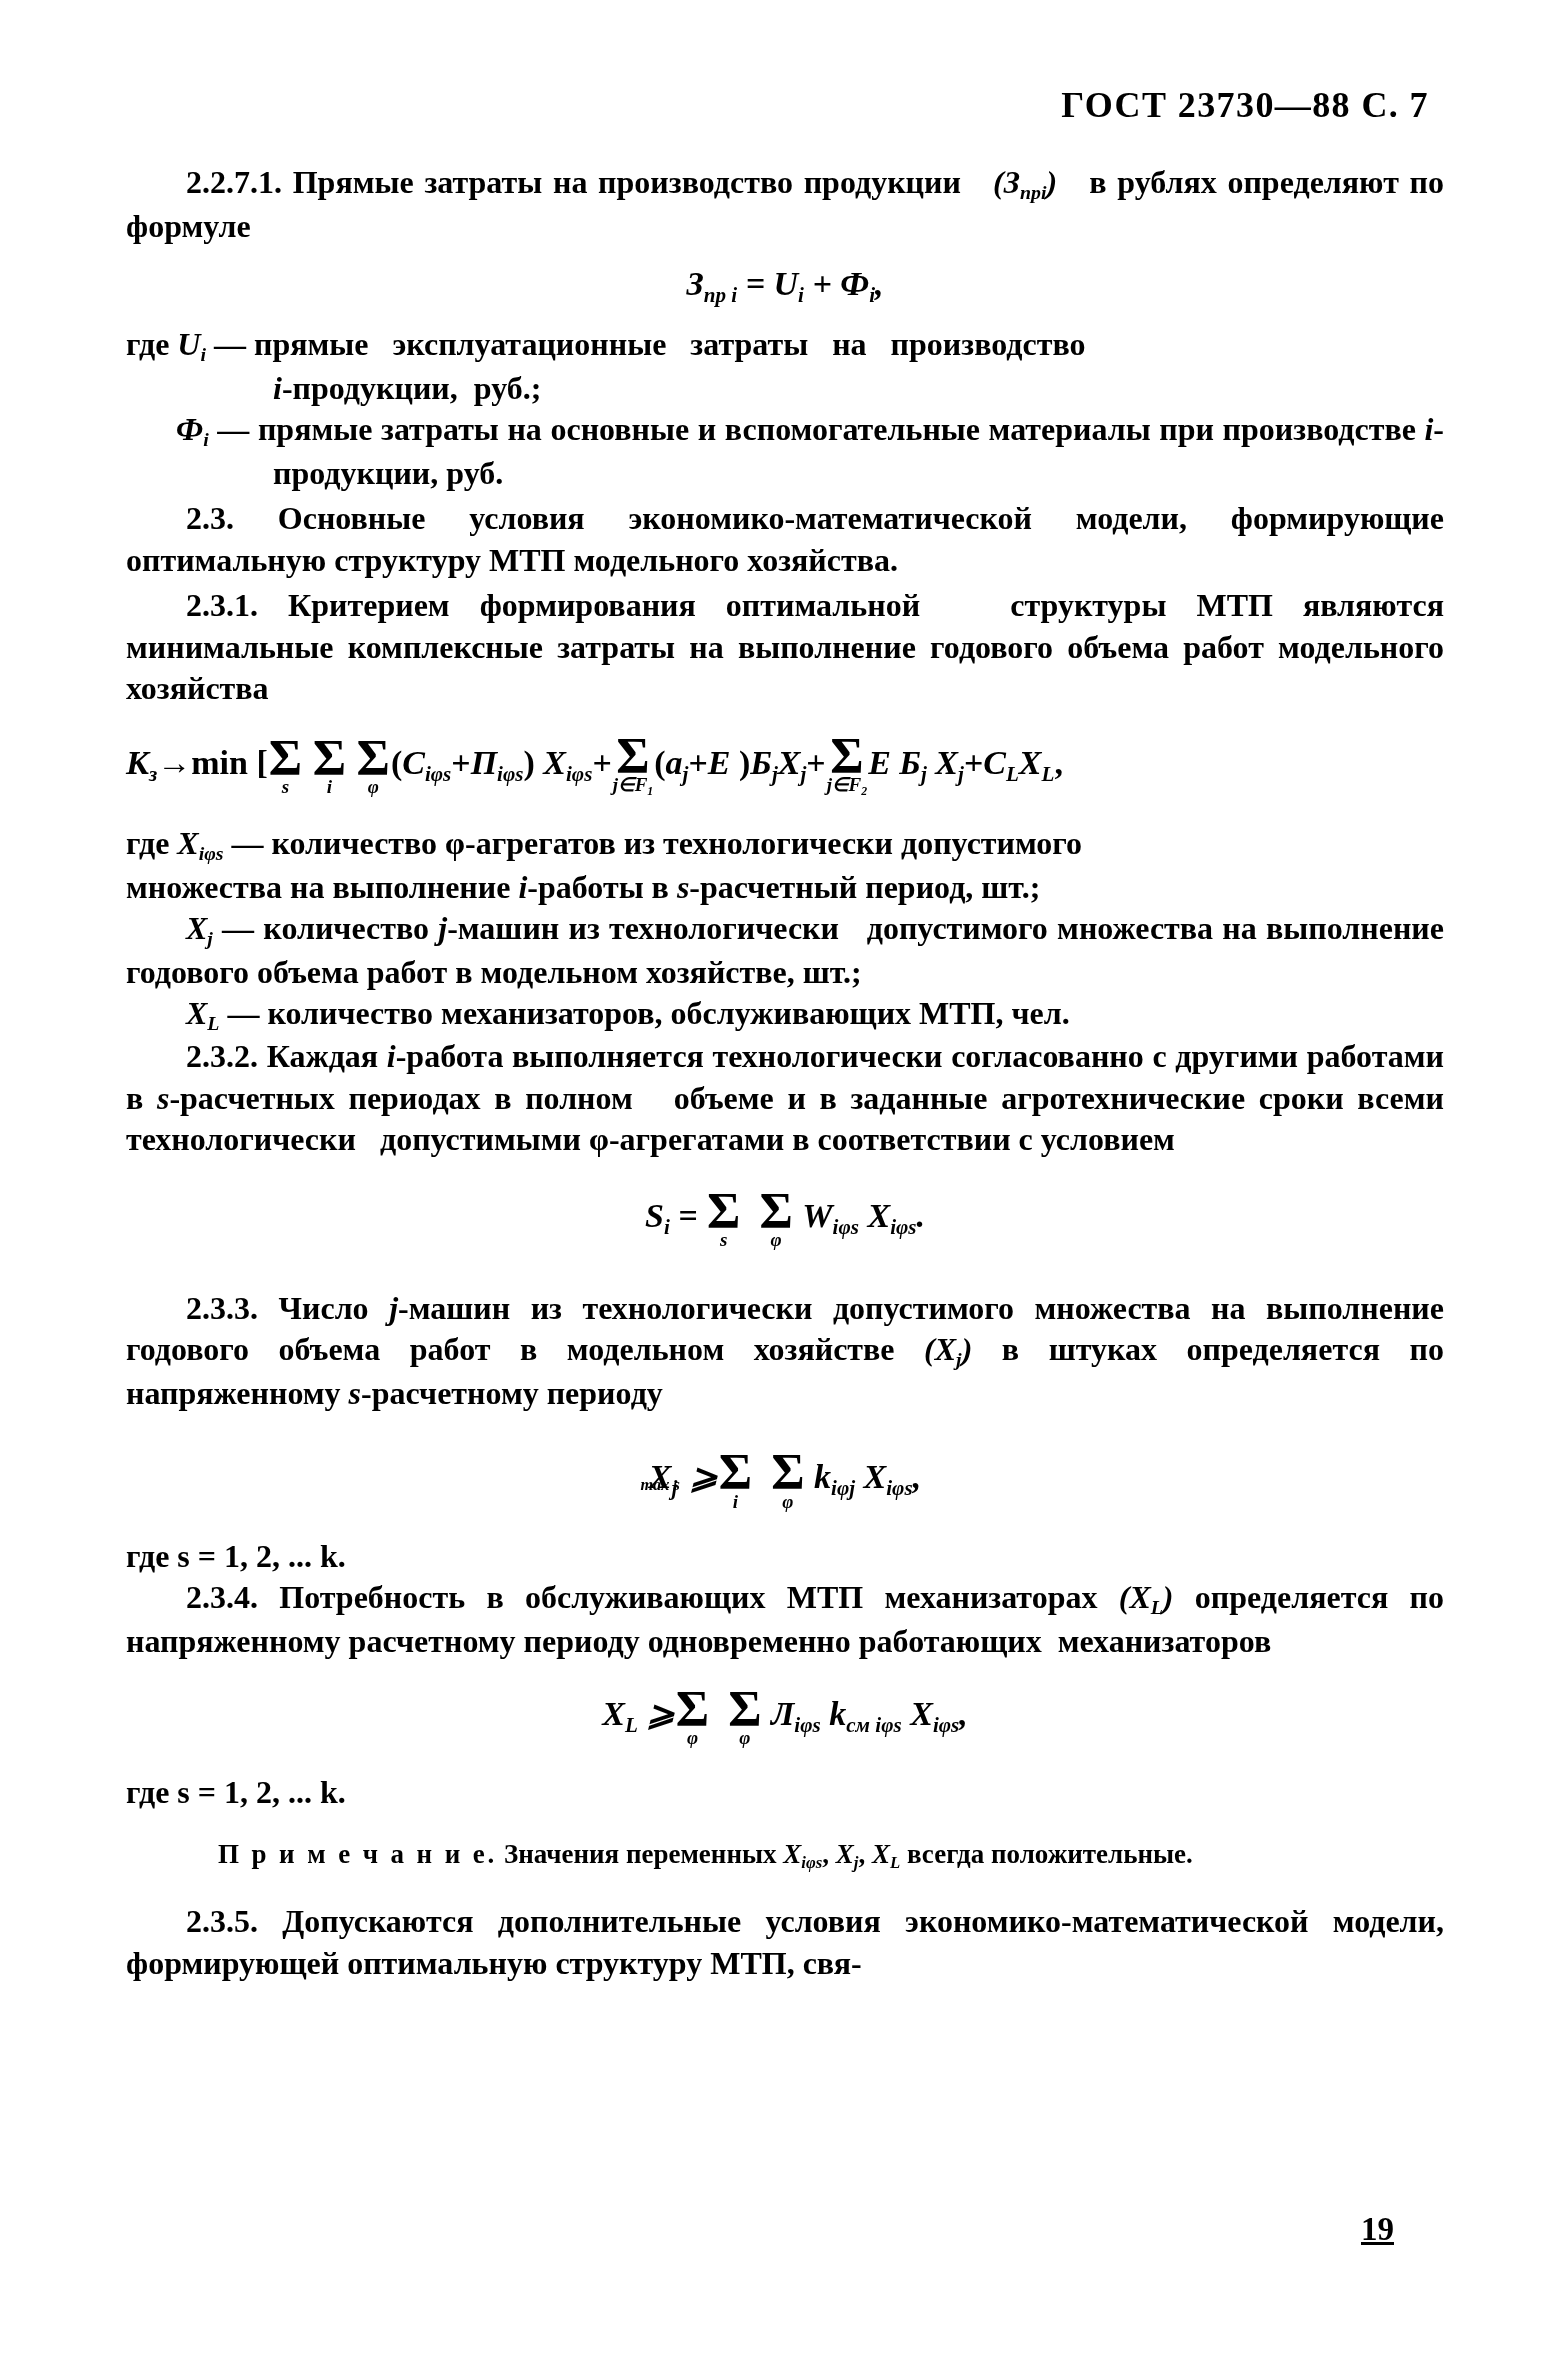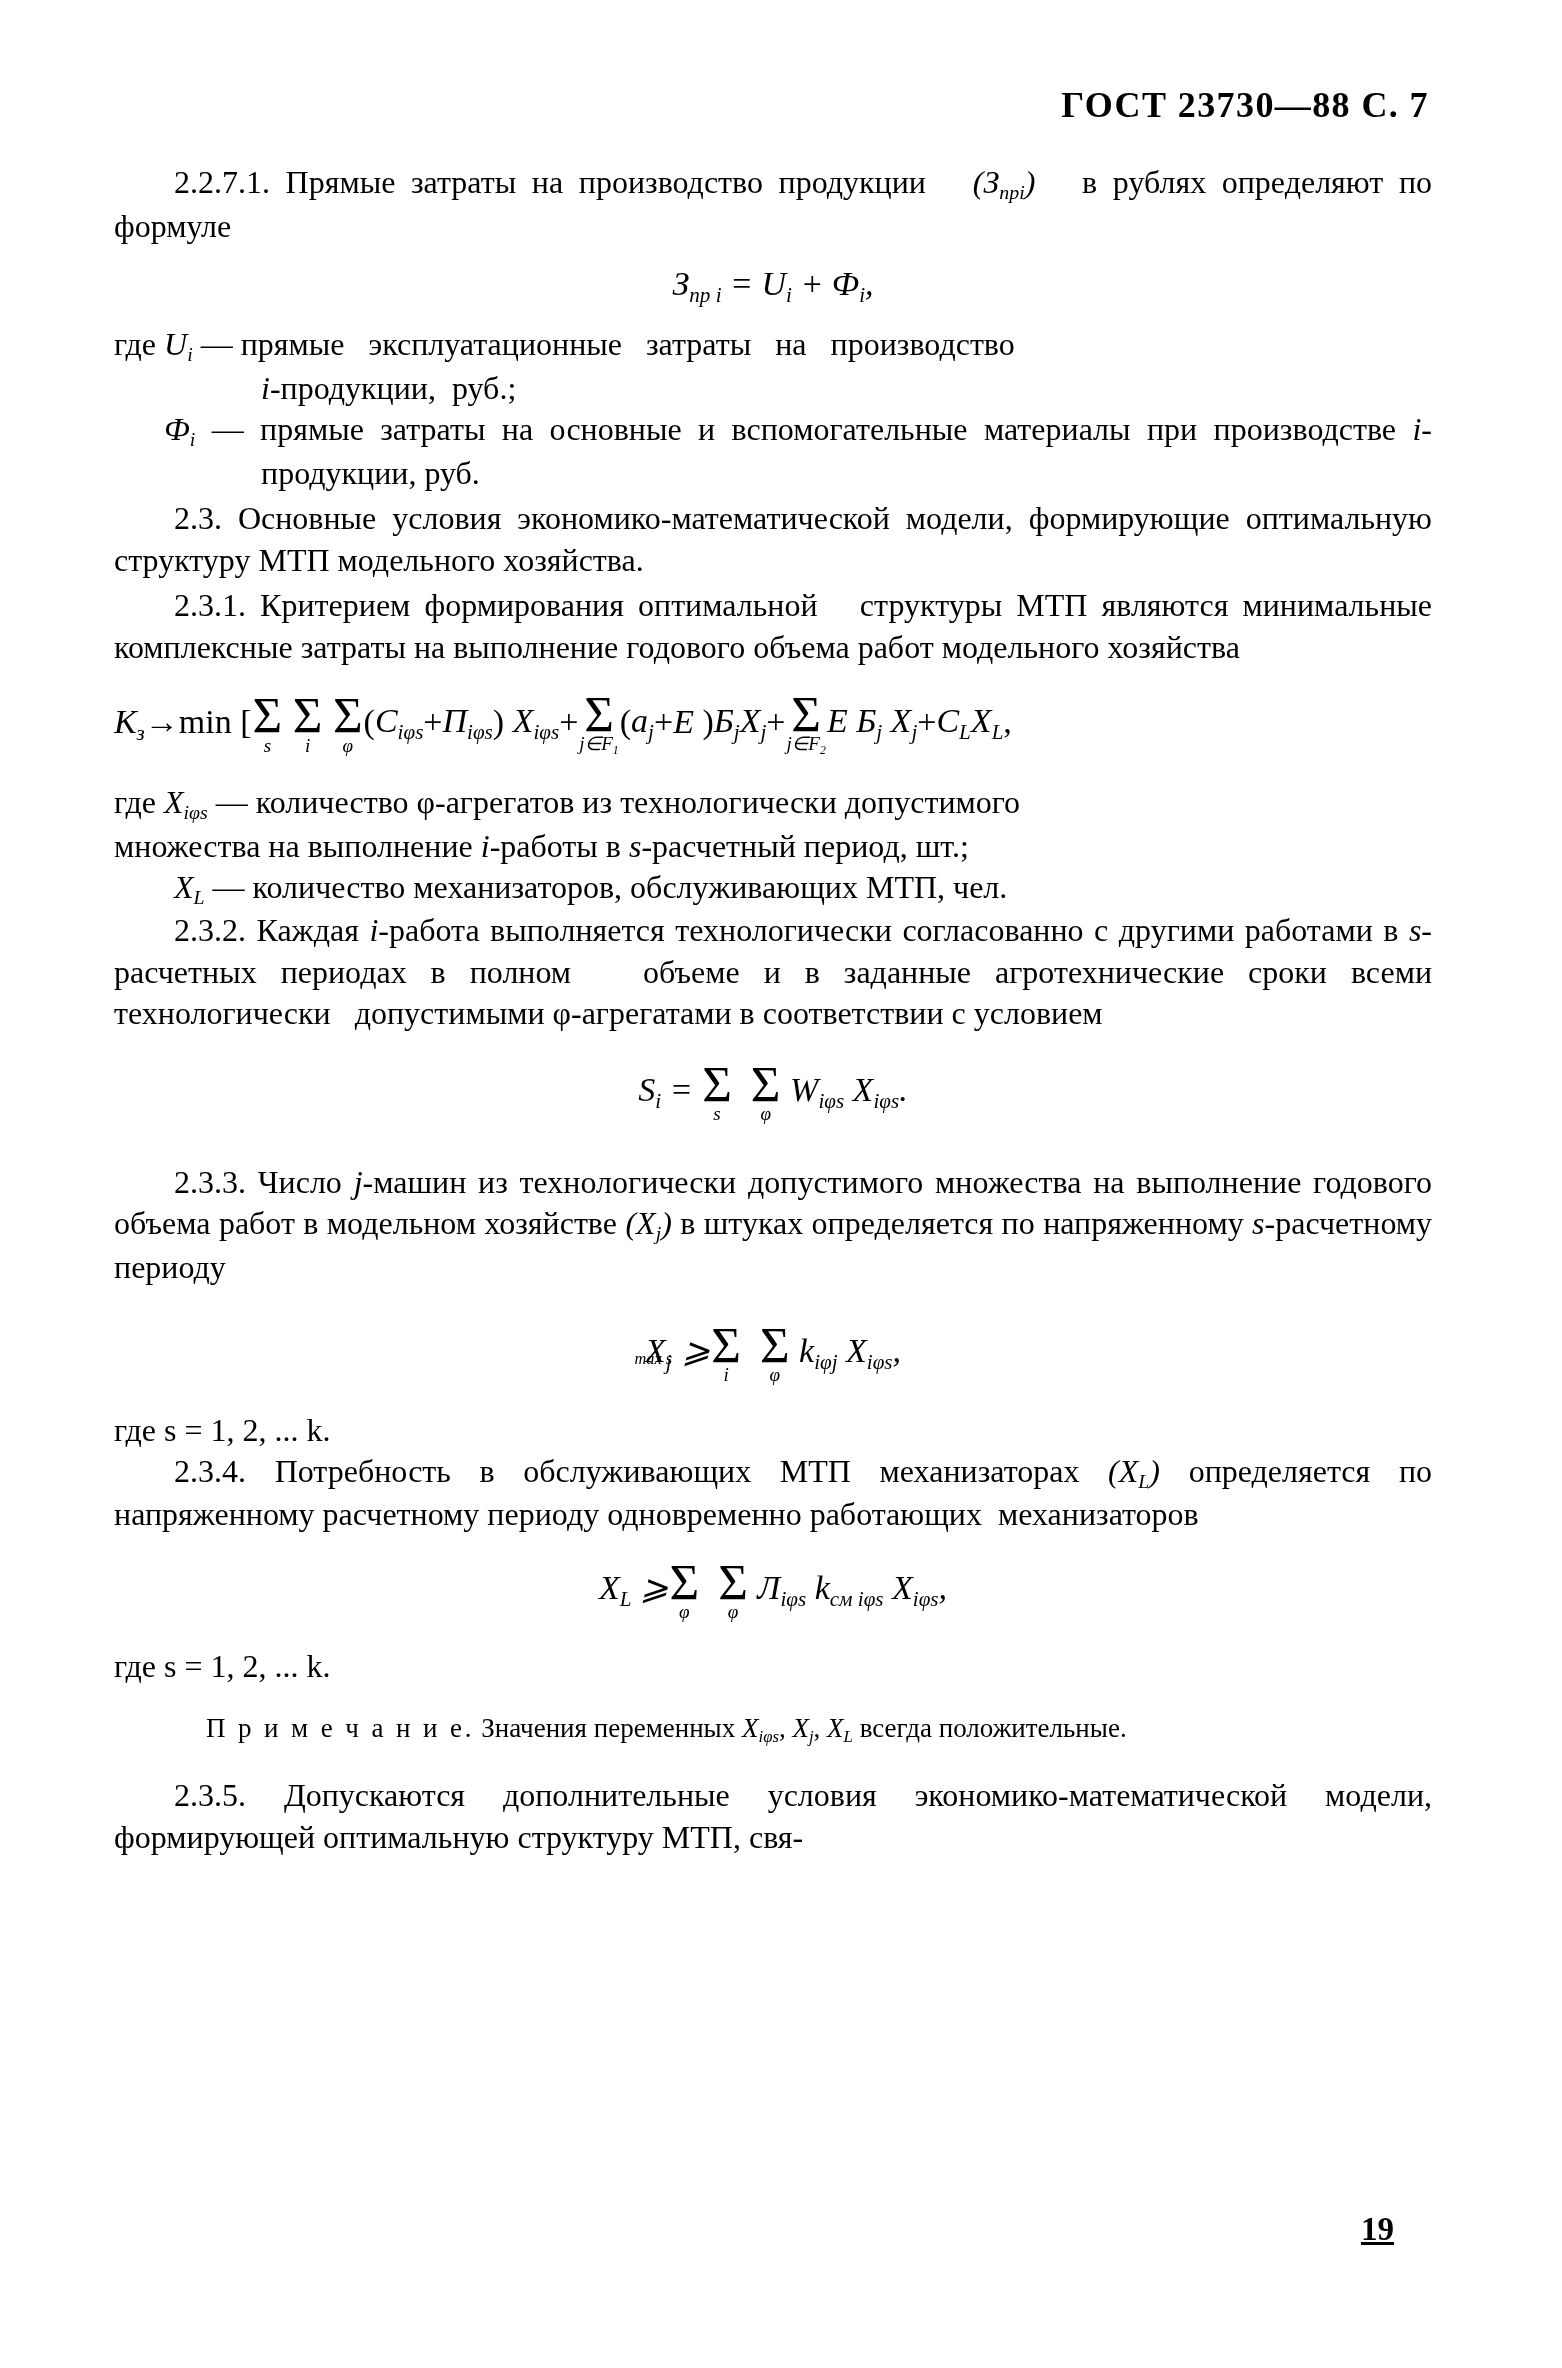--- a/index.html
+++ b/index.html
@@ -27,22 +27,23 @@
     right: 133px;
     font-family: "Liberation Serif", serif;
     font-size: 36px;
     font-weight: bold;
     letter-spacing: 1.4px;
     white-space: nowrap;
   }
   .content {
     position: absolute;
     top: 162px;
-    left: 114px;
+    left: 126px;
     width: 1318px;
+    font-weight: bold;
   }
   p {
     margin: 0 0 0 0;
     font-size: 32px;
     line-height: 1.285;
     text-align: justify;
     text-justify: inter-word;
   }
   .indent {
     text-indent: 60px;
@@ -154,20 +155,23 @@
     </p>
 
     <div class="formula-big">
       <i>К</i><sub>з</sub>→min [<span class="sumwrap"><span class="sg">Σ</span><span class="sub-lbl">s</span></span>&nbsp;<span class="sumwrap"><span class="sg">Σ</span><span class="sub-lbl">i</span></span>&nbsp;<span class="sumwrap"><span class="sg">Σ</span><span class="sub-lbl">φ</span></span>(<i>C<sub>iφs</sub></i>+<i>П<sub>iφs</sub></i>) <i>X<sub>iφs</sub></i>+<span class="sumwrap"><span class="sg">Σ</span><span class="sub-lbl">j∈F<sub>1</sub></span></span>(<i>a<sub>j</sub></i>+<i>E</i> )<i>Б<sub>j</sub>X<sub>j</sub></i>+<span class="sumwrap"><span class="sg">Σ</span><span class="sub-lbl">j∈F<sub>2</sub></span></span><i>E&nbsp;Б<sub>j</sub>&nbsp;X<sub>j</sub></i>+<i>C<sub>L</sub>X<sub>L</sub></i>,
     </div>
 
     <p class="hang3">
       где <i>X<sub>iφs</sub></i> — количество φ-агрегатов из технологически допустимого <span style="display:block;text-indent:0;padding-left:0px;margin-left:-95px;">множества на выполнение <i>i</i>-работы в <i>s</i>-расчетный период, шт.;</span>
     </p>
 
+    <p style="text-indent:60px;">
+      <i>X<sub>j</sub></i> — количество <i>j</i>-машин из технологически &nbsp;&nbsp;допустимого множества на выполнение годового объема работ в модельном хозяйстве, шт.;
+    </p>
 
     <p style="text-indent:60px;">
       <i>X<sub>L</sub></i> — количество механизаторов, обслуживающих МТП, чел.
     </p>
 
     <p class="indent">
       2.3.2. Каждая <i>i</i>-работа выполняется технологически согласованно с другими работами в <i>s</i>-расчетных периодах в полном &nbsp;&nbsp;объеме и в заданные агротехнические сроки всеми технологически &nbsp;&nbsp;допустимыми φ-агрегатами в соответствии с условием
     </p>
 
     <div class="formula" style="margin-top:29px;margin-bottom:39px;">

